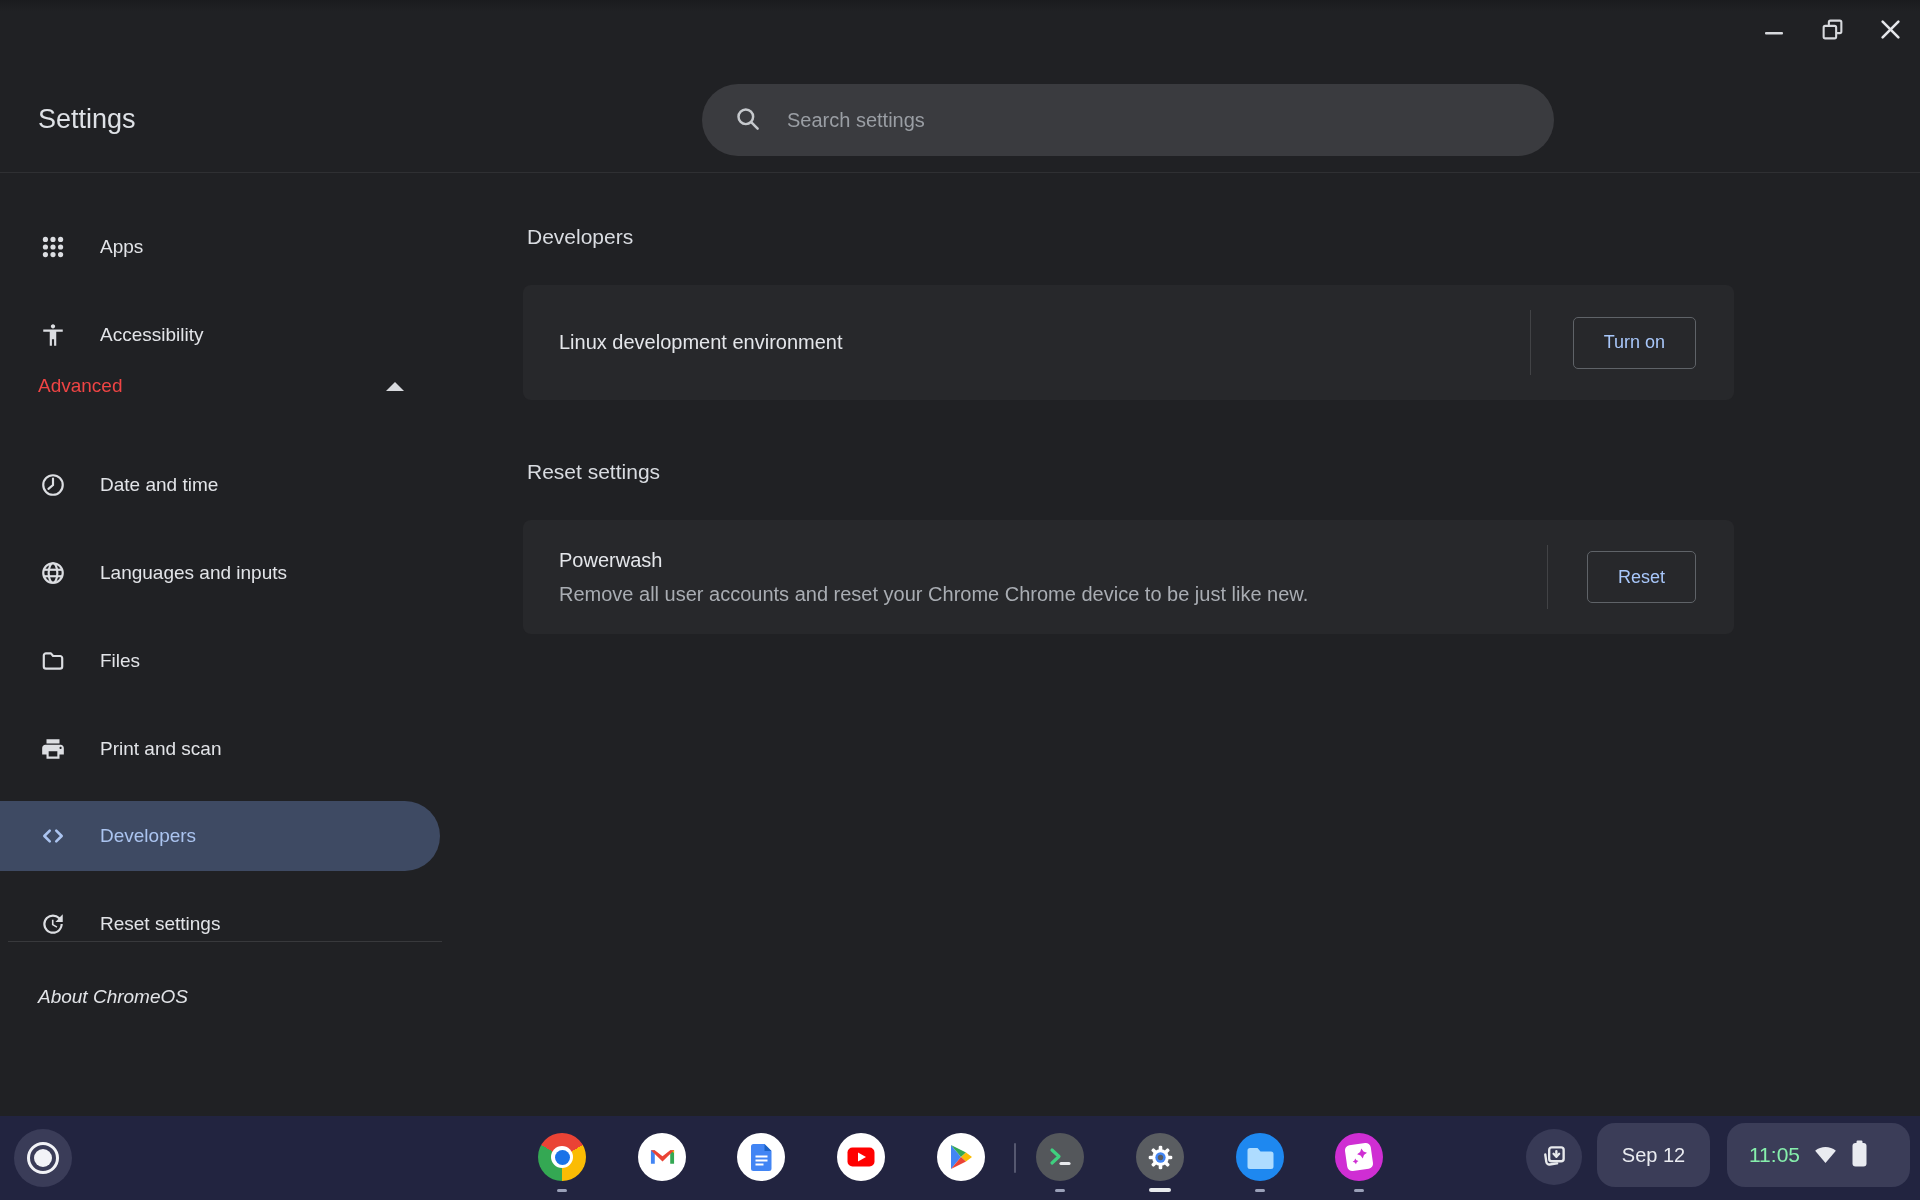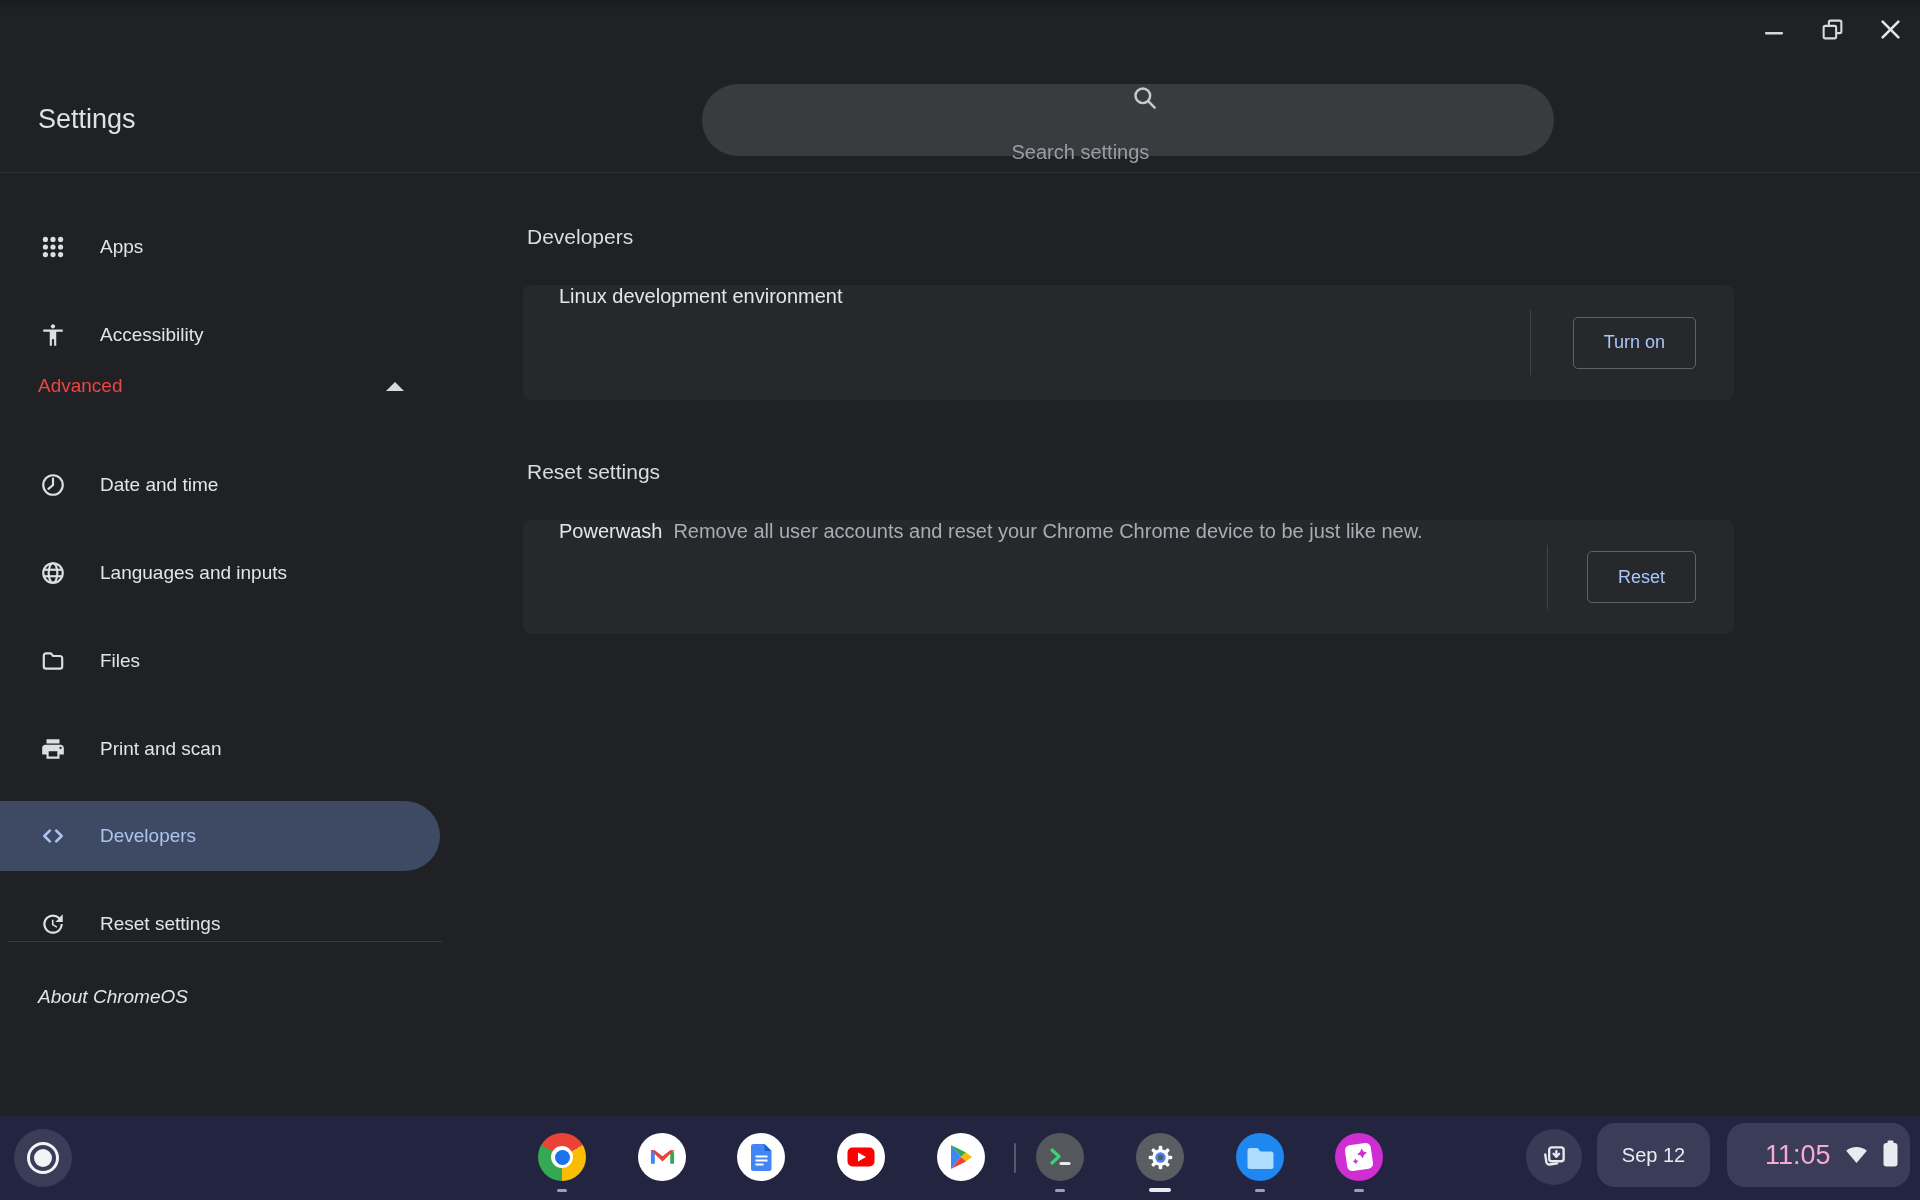--- a/index.html
+++ b/index.html
@@ -14,21 +14,21 @@
 
   
   .win-controls { position:absolute; top:14px; right:16px; display:flex; gap:30px; align-items:center; height:30px; }
   .win-btn { width:28px; height:28px; display:flex; align-items:center; justify-content:center; cursor:pointer; }
 
   
   .page-title { position:absolute; left:38px; top:104px; font-size:27px; font-weight:500; color:#dee1e6; }
   .header-rule { position:absolute; top:172px; left:0; width:1920px; height:1px; background:rgba(255,255,255,0.07); }
   .search-bar {
     position:absolute; left:702px; top:84px; width:852px; height:72px;
-    background:#3a3b3f; border-radius:36px; display:flex; align-items:center; padding-left:32px; gap:26px;flex-direction:column;
+    background:#3a3b3f; border-radius:36px; display:flex; align-items:center; padding-left:32px; gap:26px;
   }
   .search-input {
     background:transparent; border:none; outline:none; color:#e8eaed;
     font-size:20px; font-family:inherit; flex:1; height:100%;
   }
   .search-input::placeholder { color:#9a9ea4; }
 
   
   .sidebar { position:absolute; left:0; top:172px; width:444px; height:850px; }
   .nav-item { position:absolute; left:0; width:444px; height:88px; display:flex; align-items:center; cursor:pointer;margin-top:31px; }
@@ -43,21 +43,21 @@
   .caret-up { position:absolute; right:40px; width:0; height:0;
     border-left:9px solid transparent; border-right:9px solid transparent; border-bottom:9px solid #d8dade; }
   .sidebar-divider { position:absolute; top:769px; left:8px; width:434px; height:1px; background:rgba(255,255,255,0.11); }
   .about-row { position:absolute; top:781px; left:0; width:444px; height:88px; display:flex; align-items:center; cursor:pointer; }
   .about-label { margin-left:38px; font-size:19px; font-weight:500; color:#e2e4e8;font-style:italic; }
 
   
   .content { position:absolute; left:523px; top:172px; width:1211px; height:860px; }
   .section-heading { position:absolute; left:4px; font-size:21px; font-weight:400; color:#d9dce1; }
   .card { position:absolute; left:0; width:1211px; background:#27282b; border-radius:8px; }
-  .card-text { position:absolute; left:36px; top:0; bottom:0; display:flex; flex-direction:row; justify-content:center; gap:11px; }
+  .card-text { position:absolute; left:36px; top:0; bottom:0; display:flex; flex-direction:column; justify-content:center; gap:11px; }
   .card-title { font-size:20px; color:#e4e6ea; }
   .card-desc { font-size:20px; color:#a9adb3; }
   .learn-link { color:#8ab4f8; text-decoration:underline; cursor:pointer; margin-left:6px; }
   .vdiv { position:absolute; top:25px; bottom:25px; width:1px; background:rgba(255,255,255,0.13); }
   .outline-btn {
     position:absolute; right:38px; top:50%; transform:translateY(-50%);
     height:52px; padding:0 30px; background:transparent; border:1px solid #5f6368; border-radius:5px;
     color:#a8c7fa; font-size:18px; font-weight:500; font-family:Liberation Sans, sans-serif; cursor:pointer;
   }
 
@@ -85,21 +85,21 @@
   .run-dash { position:absolute; top:73px; height:3px; border-radius:2px; background:#9aa0b8; }
   .run-dash.active { top:72px; height:4px; background:#e8eaed; }
 
   .capture-btn { position:absolute; left:1526px; top:13px; width:56px; height:56px; border-radius:50%;
     background:#383a56; display:flex; align-items:center; justify-content:center; cursor:pointer; }
   .date-pill { position:absolute; left:1597px; top:7px; width:113px; height:64px; border-radius:18px;
     background:#3b3d58; display:flex; align-items:center; justify-content:center; cursor:pointer; }
   .date-text { font-size:20px; font-weight:500; color:#e9ebf0; }
   .status-pill { position:absolute; left:1727px; top:7px; width:183px; height:64px; border-radius:18px;
     background:#3b3d58; display:flex; align-items:center; padding-left:22px; gap:12px; cursor:pointer; }
-  .time-text { font-size:27px; font-weight:500; color:#f9a8d4;margin-left:16px; }
+  .time-text { font-size:21px; font-weight:500; color:#86efac; }
 </style>
 </head>
 <body>
 
 <div class="screen">
   <div class="top-edge"></div>
 
   <div class="win-controls">
     <div class="win-btn">
       <svg width="24" height="24" viewBox="0 0 24 24">

